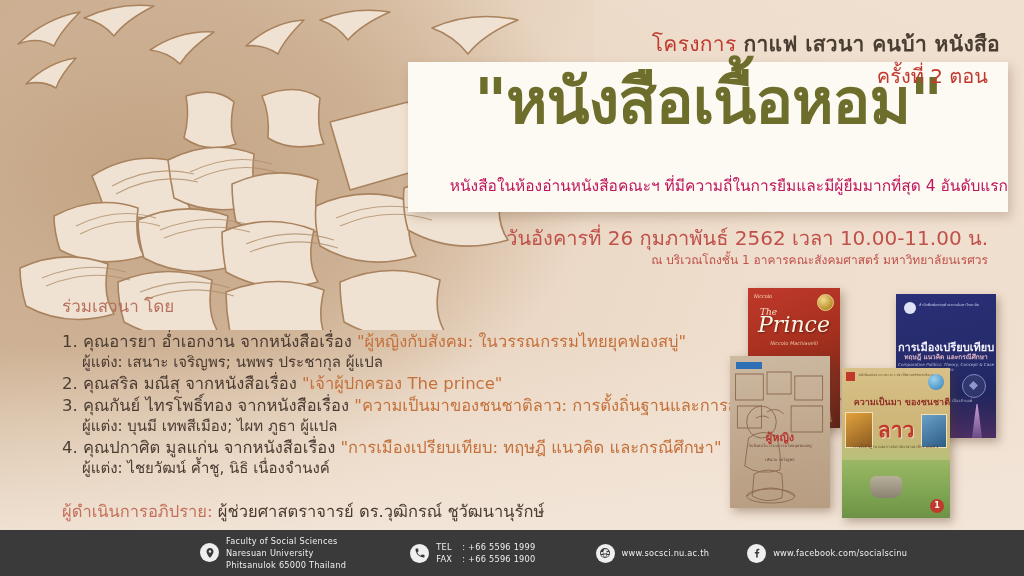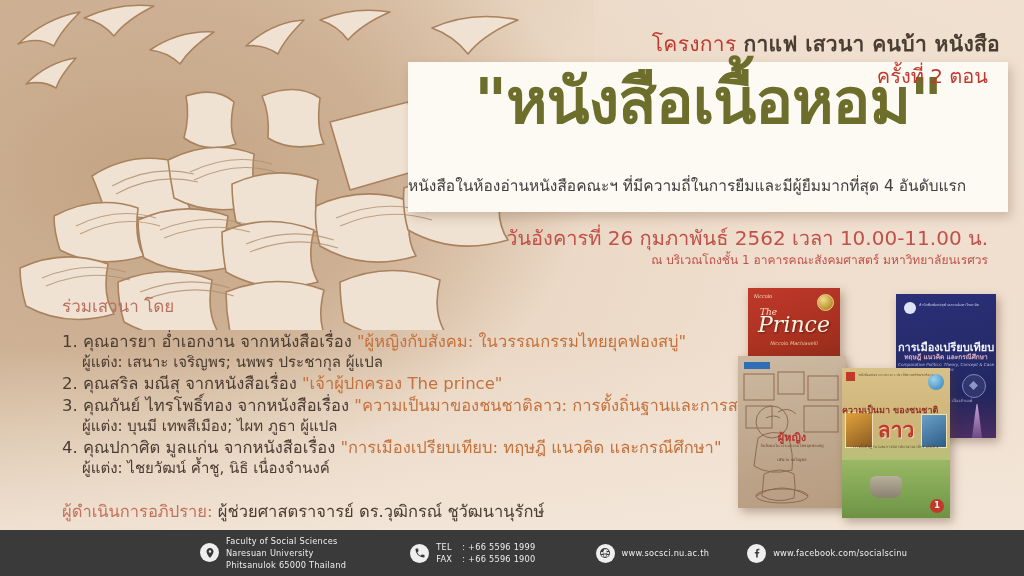--- a/index.html
+++ b/index.html
@@ -57,22 +57,22 @@
     position:absolute;left:408px;top:70px;width:600px;
     text-align:center;
     font-size:63px;line-height:1.02;font-weight:700;
     color:#6d6e2b;
     letter-spacing:-1px;
     white-space:nowrap;
     z-index:5;
   }
   .banner-sub{
     position:absolute;left:408px;top:173px;width:600px;
-    text-align:left;
-    font-size:15.5px;color:#404040;white-space:nowrap;z-index:5;
+    text-align:right;
+    font-size:15.5px;color:#be185d;white-space:nowrap;z-index:5;
   }
 
   
   .when{
     position:absolute;right:36px;top:222px;
     font-size:20px;color:#c0514a;white-space:nowrap;text-align:right;
   }
   .where{
     position:absolute;right:36px;top:250px;
     font-size:12px;color:#c0514a;white-space:nowrap;text-align:left;
@@ -138,37 +138,37 @@
   .cv2 .b-emb:after{content:"";position:absolute;left:6px;top:6px;width:9px;height:9px;
     background:#8e96cd;clip-path:polygon(50% 0,100% 50%,50% 100%,0 50%);}
   .cv2 .b-auth{position:absolute;left:0;right:0;top:104px;text-align:center;font-size:4px;color:#cfd3ea;line-height:1.7;}
   .cv2 .b-city{position:absolute;left:0;right:0;bottom:0;height:44px;
     background:linear-gradient(0deg,#4b2f63 0%,rgba(42,39,104,0) 100%);}
   .cv2 .b-city:after{content:"";position:absolute;right:14px;bottom:0;width:10px;height:34px;
     background:linear-gradient(180deg,#caa3d6,#6b4a86);
     clip-path:polygon(45% 0,55% 0,70% 30%,100% 100%,0 100%,30% 30%);}
 
   
-  .cv3{left:12px;top:70px;width:108px;height:152px;
+  .cv3{left:4px;top:70px;width:100px;height:152px;
     background:linear-gradient(170deg,#cdb9a2 0%,#c0a98f 50%,#b79c80 100%);}
   .cv3 .w-tab{position:absolute;left:6px;top:6px;width:26px;height:7px;background:#2f6fb5;}
   .cv3 .w-ttl{position:absolute;left:0;right:0;top:72px;text-align:center;
     font-size:11px;color:#b5342e;font-weight:700;}
   .cv3 .w-sub{position:absolute;left:0;right:0;top:86px;text-align:center;font-size:4px;color:#6b4430;}
   .cv3 .w-auth{position:absolute;left:0;right:0;top:100px;text-align:center;font-size:4.5px;color:#5c4132;line-height:1.6;}
   .cv3 svg{position:absolute;inset:0;width:100%;height:100%;}
 
   
   .cv4{left:116px;top:82px;width:108px;height:150px;
     background:linear-gradient(180deg,#d8c188 0%,#cdb477 42%,#b9c07a 60%,#8fae5e 100%);}
   .cv4 .l-top{position:absolute;left:0;right:0;top:5px;text-align:center;font-size:3.4px;color:#6a5426;line-height:1.6;}
   .cv4 .l-corner{position:absolute;left:4px;top:4px;width:9px;height:9px;background:#c0392b;}
   .cv4 .l-globe{position:absolute;right:6px;top:6px;width:16px;height:16px;border-radius:50%;
     background:radial-gradient(circle at 36% 32%,#9fd2ee,#2c7fb8);}
-  .cv4 .l-t1{position:absolute;left:0;right:0;top:30px;text-align:left;font-size:9px;color:#8e2f24;font-weight:700;line-height:1.1;margin-top:8px;}
+  .cv4 .l-t1{position:absolute;left:0;right:0;top:30px;text-align:right;font-size:9px;color:#8e2f24;font-weight:700;line-height:1.1;}
   .cv4 .l-big{position:absolute;left:0;right:0;top:52px;text-align:center;font-size:21px;color:#c0392b;font-weight:700;line-height:1;
     text-shadow:1px 1px 0 rgba(255,255,255,.55);}
   .cv4 .l-sub{position:absolute;left:0;right:0;top:76px;text-align:center;font-size:4px;color:#5f4a24;line-height:1.6;}
   .cv4 .l-auth{position:absolute;left:0;right:0;top:95px;text-align:center;font-size:3.6px;color:#4d3c1f;}
   .cv4 .l-photoL{position:absolute;left:3px;top:44px;width:26px;height:34px;
     background:linear-gradient(150deg,#e2a33c,#8a5a22);border:1px solid #f0e0b4;}
   .cv4 .l-photoR{position:absolute;right:3px;top:46px;width:24px;height:32px;
     background:linear-gradient(150deg,#6aa0c8,#2c5c86);border:1px solid #f0e0b4;}
   .cv4 .l-field{position:absolute;left:0;right:0;bottom:0;height:58px;
     background:linear-gradient(180deg,#9bb765 0%,#7fa653 55%,#6d9246 100%);}

